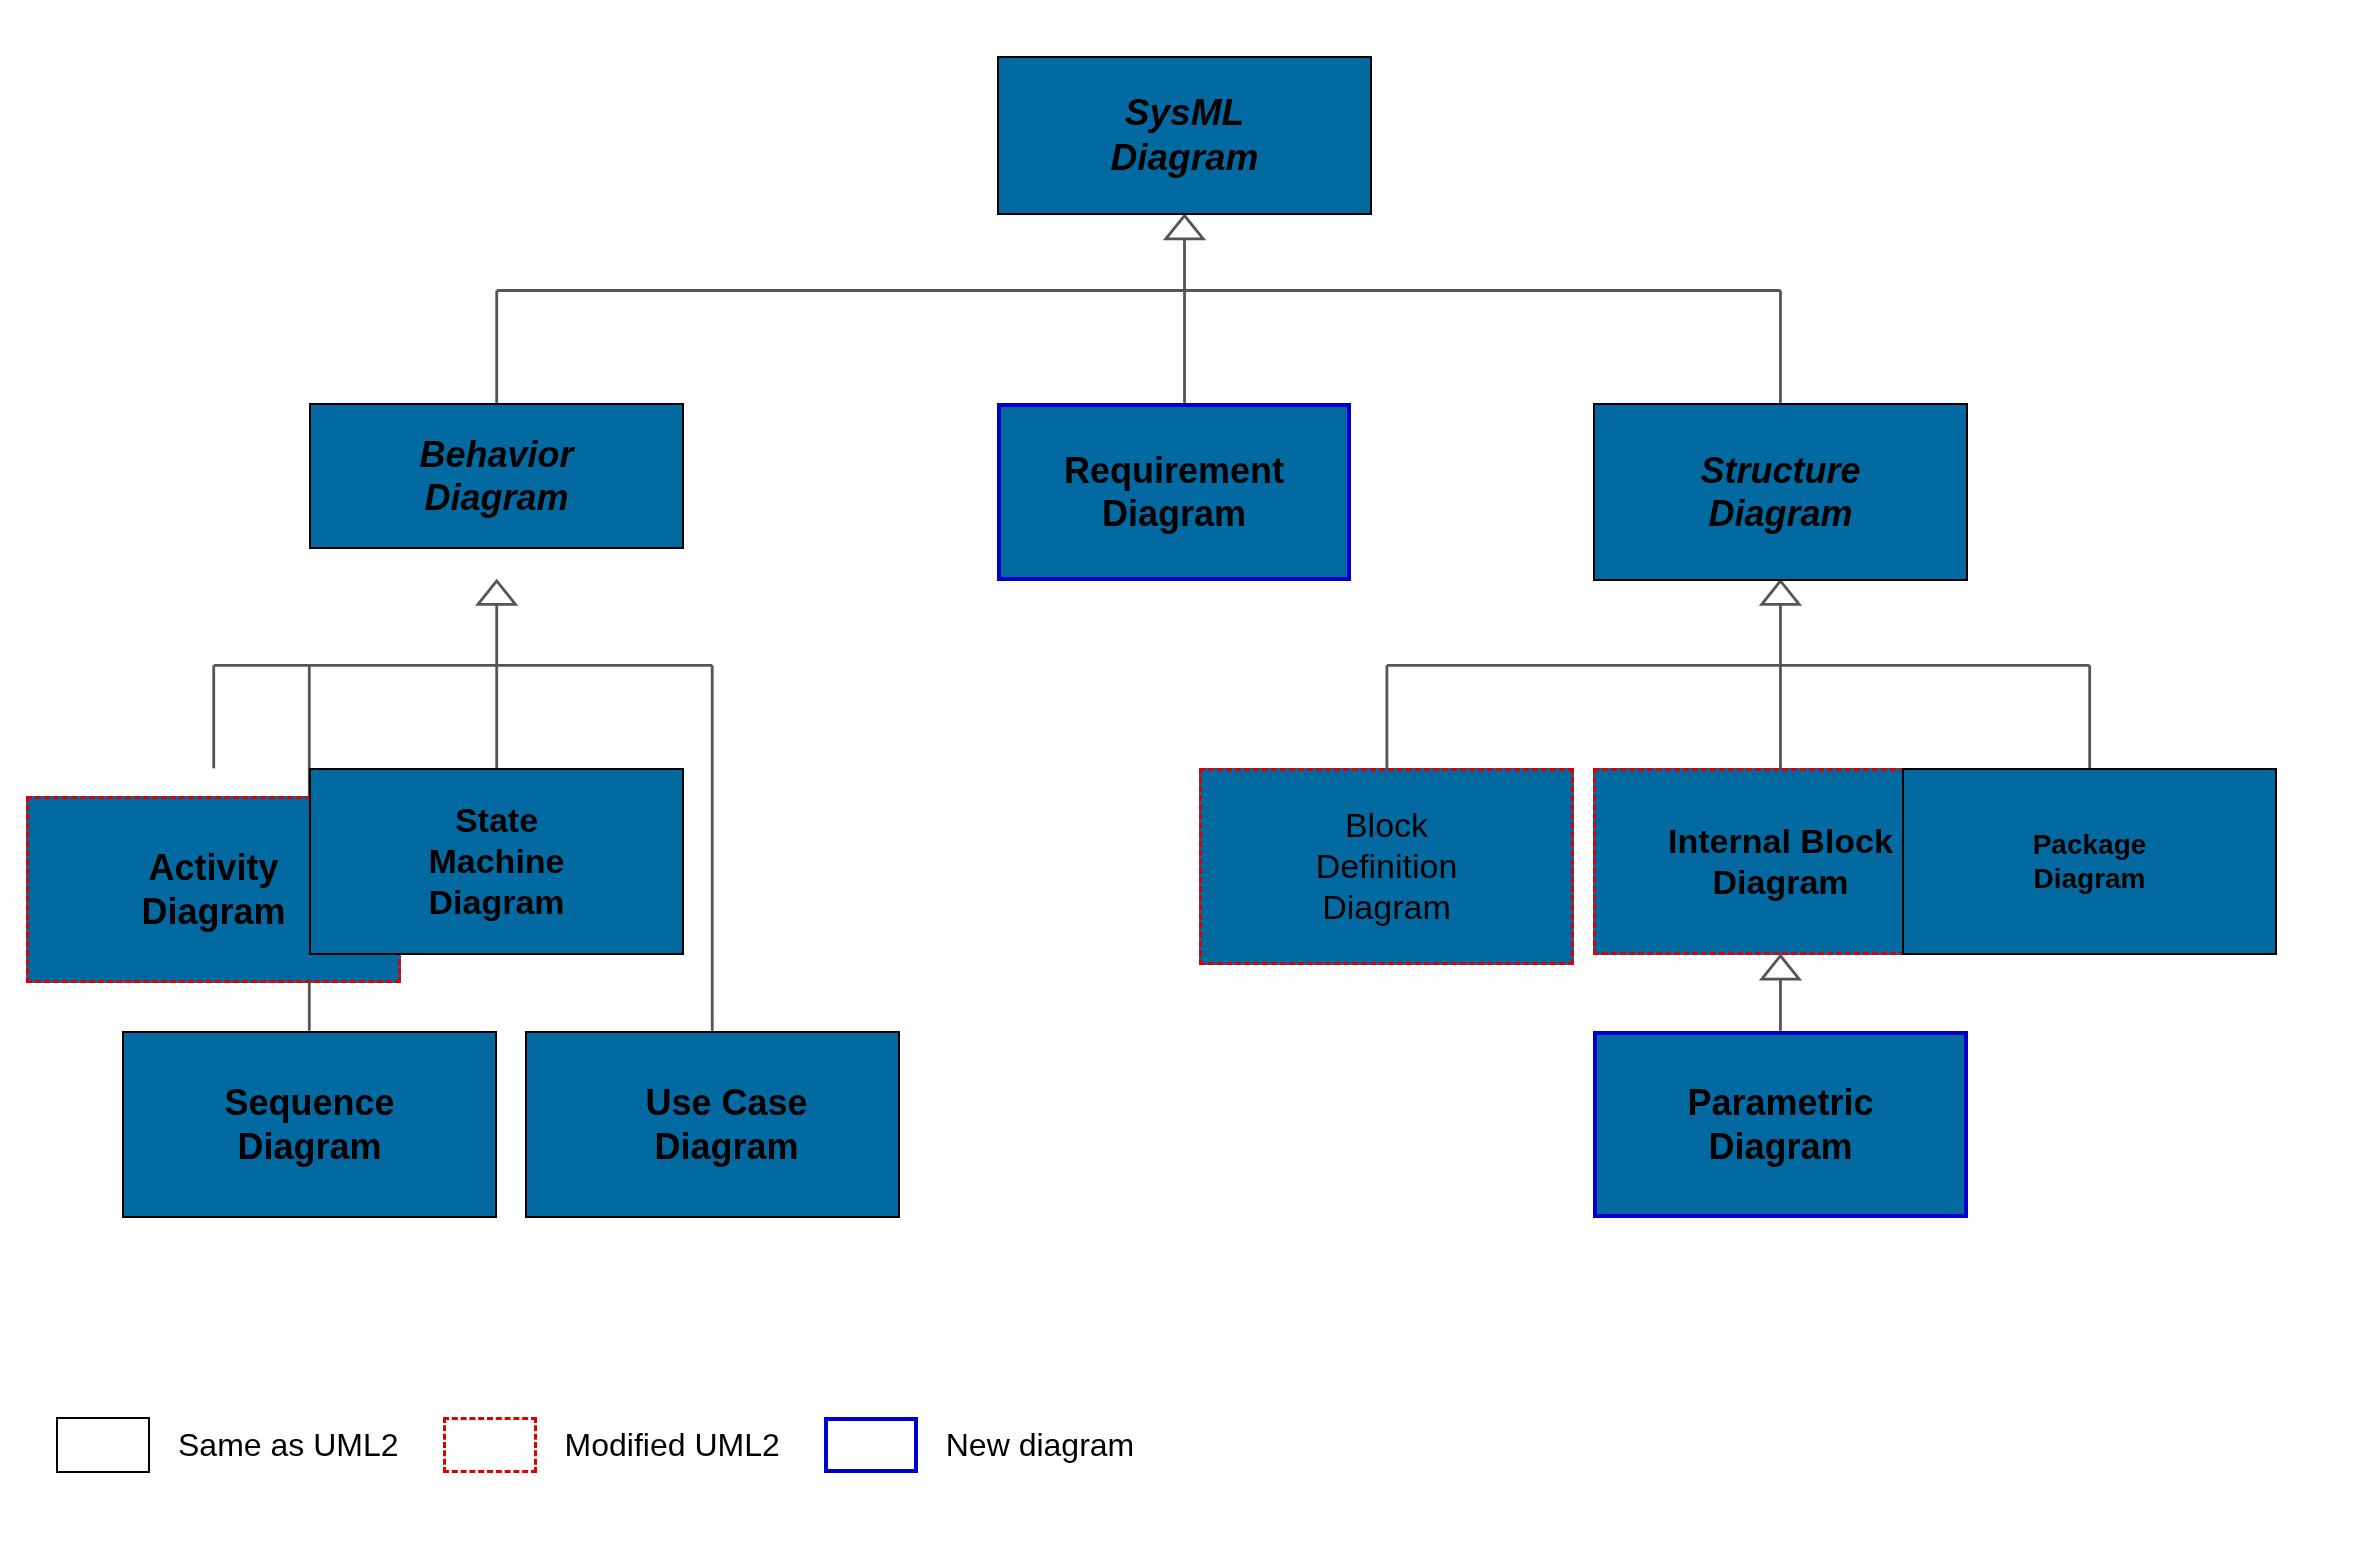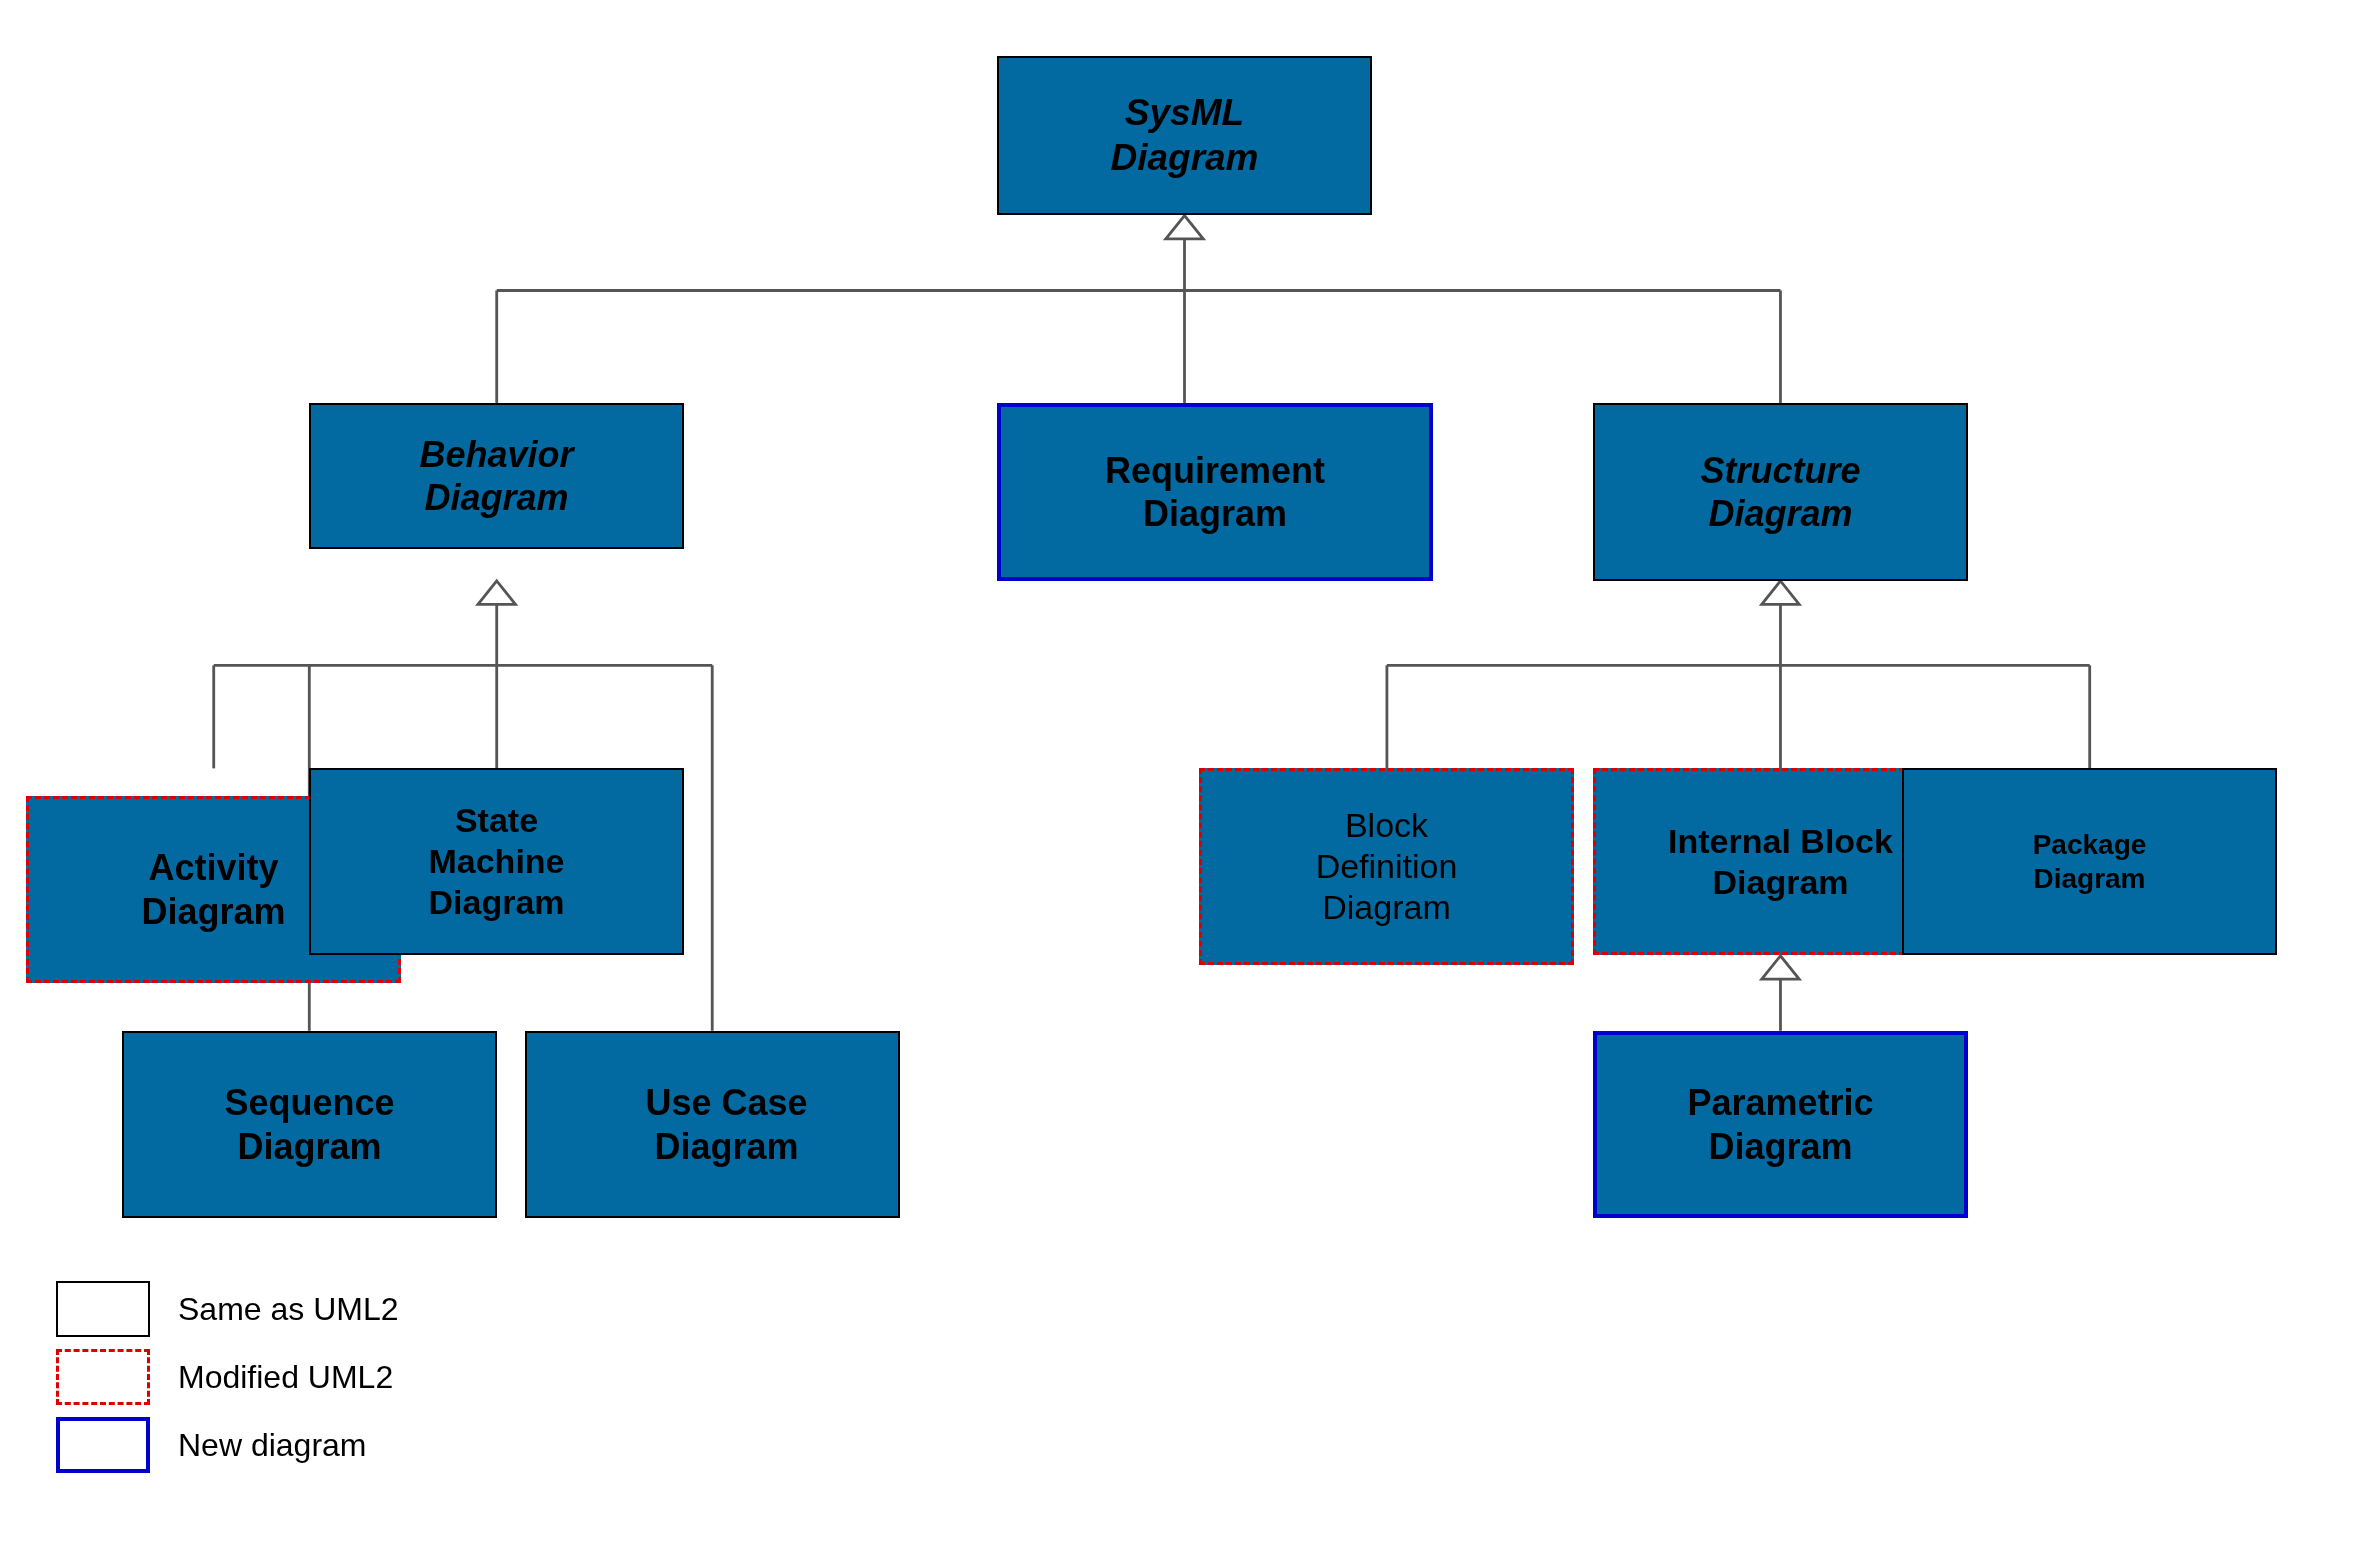--- a/index.html
+++ b/index.html
@@ -59,22 +59,22 @@
       height: 1548px;
       pointer-events: none;
     }
 
     
     .legend {
       position: absolute;
       bottom: 75px;
       left: 56px;
       display: flex;
-      flex-direction: column;
-      gap: 12px;
+      flex-direction: row;
+      gap: 44px;
     }
 
     .legend-item {
       display: flex;
       align-items: center;
       gap: 28px;
       font-size: 30px;
       font-weight: normal;
     }
 
@@ -153,21 +153,21 @@
   <div class="node node-solid" style="left:997px; top:56px; width:375px; height:159px;">
     <span style="white-space:pre-line; font-style:italic; font-weight:bold; font-size:37px;">SysML
 Diagram</span>
   </div>
 
   <div class="node node-solid" style="left:309px; top:403px; width:375px; height:146px;">
     <span style="white-space:pre-line; font-style:italic; font-weight:bold; font-size:36px;">Behavior
 Diagram</span>
   </div>
 
-  <div class="node node-solid-blue" style="left:997px; top:403px; width:436px; height:178px;">
+  <div class="node node-solid-blue" style="left:997px; top:403px; width:354px; height:178px;">
     <span style="white-space:pre-line; font-style:normal; font-weight:bold; font-size:36px;">Requirement
 Diagram</span>
   </div>
 
   <div class="node node-solid" style="left:1593px; top:403px; width:375px; height:178px;">
     <span style="white-space:pre-line; font-style:italic; font-weight:bold; font-size:36px;">Structure
 Diagram</span>
   </div>
 
   <div class="node node-dashed-red" style="left:26px; top:796px; width:375px; height:187px;">

